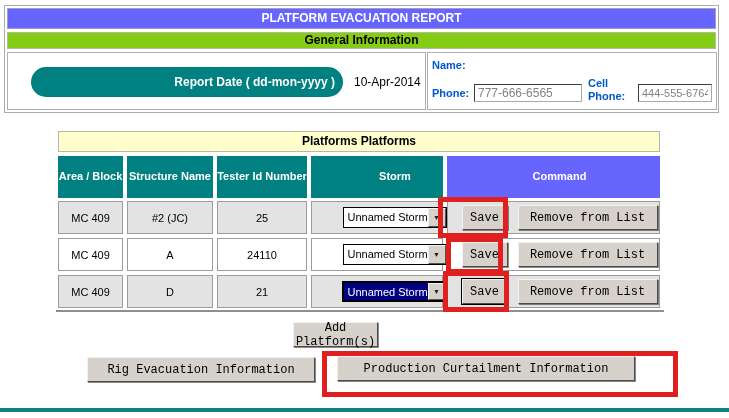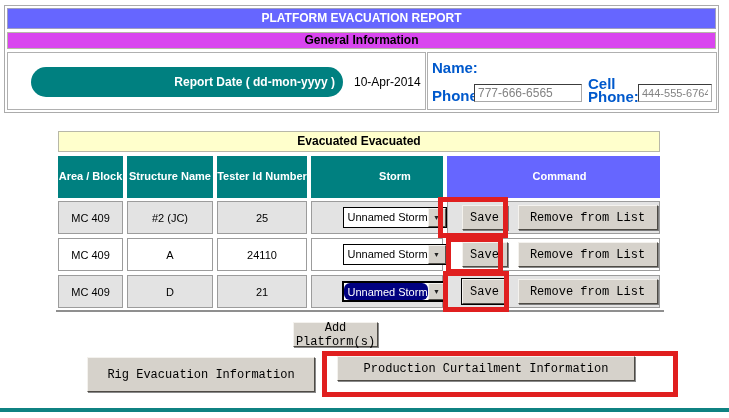--- a/index.html
+++ b/index.html
@@ -9,32 +9,32 @@
   }
   .abs { position:absolute; box-sizing:border-box; }
 
   
   .gi-frame { left:4px; top:5px; width:715px; height:108px; border:1px solid #ababab; background:#fff; }
   .title-bar {
     left:7px; top:8px; width:709px; height:21px; background:#6666ff; border:1px solid #9f9fc0;
     color:#ffffff; font-weight:bold; font-size:12px; text-align:center; line-height:19px;
   }
   .section-bar {
-    left:7px; top:32px; width:709px; height:17px; background:#d946ef; border:1px solid #b8b8a8;
+    left:7px; top:32px; width:709px; height:17px; background:#84cc16; border:1px solid #b8b8a8;
     color:#000; font-weight:bold; font-size:12px; text-align:center; line-height:15px;
   }
   .gi-left  { left:7px;   top:52px; width:419px; height:58px; border:1px solid #b0b0b0; background:#fff; }
   .gi-right { left:427px; top:52px; width:290px; height:58px; border:1px solid #b0b0b0; background:#fff; }
   .rd-label {
     left:23px; top:14px; width:312px; height:30px; background:#008080; color:#fff;
     font-weight:bold; font-size:12px; line-height:30px; text-align:right; padding-right:8px;border-radius:15px;
   }
   .rd-value { left:346px; top:14px; height:30px; line-height:30px; font-size:12px; color:#000; }
 
-  .fld-label { color:#0059cc; font-weight:bold; font-size:15px; }
+  .fld-label { color:#0059cc; font-weight:bold; font-size:11px; }
   .tb {
     font-size:12px; color:#838383; background:#fff; padding:1px 3px;
     border:1px solid; border-color:#3c3c3c #a9a9a9 #a9a9a9 #3c3c3c; outline:none;
   }
 
   
   .evac-title {
     left:58px; top:131px; width:602px; height:21px; background:#ffffcc; border:1px solid #b8b8a8;
     font-weight:bold; font-size:12px; text-align:center; line-height:19px; color:#000;
   }
@@ -53,21 +53,21 @@
     height:33px; border:1px solid #9c9c9c; font-size:11px; color:#000;
     display:flex; align-items:center; justify-content:center;
   }
   .row-g .dc { background:#e3e3e3; }
   .row-w .dc { background:#ffffff; }
   .r1 { top:201px; } .r2 { top:238px; } .r3 { top:275px; }
   .tbl-bottom { left:56px; top:310px; width:608px; height:2px; background:#8f8f8f; }
 
   
   .dd { width:127px; height:21px; background:#fff; border:1px solid #000; display:flex; box-sizing:border-box; }
-  .dd-text { flex:1; font-size:11px; color:#000; line-height:18px; padding-left:3px; white-space:nowrap; overflow:hidden;border-radius:6px; }
+  .dd-text { flex:1; font-size:11px; color:#000; line-height:18px; padding-left:3px; white-space:nowrap; overflow:hidden; }
   .dd-btn {
     width:16px; background:#d6d2cb; display:flex; align-items:center; justify-content:center;
     font-size:7px; color:#222; border:1px solid; border-color:#f4f2ee #55524c #55524c #f4f2ee;
   }
   .dd-focused { border:2px solid #000; }
   .dd-focused .dd-text { background:#000080; color:#fff; }
 
   
   .btn {
     background:#d6d2cb; color:#000; font-size:12px; font-family:Liberation Mono, monospace;
@@ -100,21 +100,21 @@
 </div>
 
 <div class="abs gi-right">
   <span class="abs fld-label" style="left:4px; top:6px;">Name:</span>
   <span class="abs fld-label" style="left:4px; top:34px;">Phone:</span>
   <input class="abs tb" style="left: 46px; top: 31px; width: 108px; height: 18px;" readonly="" value="777-666-6565">
   <span class="abs fld-label" style="left:160px; top:24px; width:46px; line-height:13px;">Cell Phone:</span>
   <input class="abs tb" style="left: 210px; top: 31px; width: 74px; height: 18px; font-size: 11px;" readonly="" value="444-555-6764">
 </div>
 
-<div class="abs evac-title">Evacuated Evacuated</div>
+<div class="abs evac-title">Platforms Platforms</div>
 
 <div class="abs hc c1 hdr-row">Area / Block</div>
 <div class="abs hc c2 hdr-row">Structure Name</div>
 <div class="abs hc c3 hdr-row">Tester Id Number</div>
 <div class="abs hc c4 hdr-row">Storm</div>
 <div class="abs hc hc-cmd c5 hdr-row">Command</div>
 
 <div class="row-g">
   <div class="abs dc c1 r1">MC 409</div>
   <div class="abs dc c2 r1">#2 (JC)</div>
@@ -160,21 +160,21 @@
   <div class="abs dc c5 r3 cmd-cell">
     <button class="btn btn-save btn-save-focused">Save</button>
     <button class="btn btn-remove">Remove from List</button>
   </div>
 </div>
 
 <div class="abs tbl-bottom"></div>
 
 <button class="abs btn" style="left:293px; top:322px; width:85px; height:25px;">Add Platform(s)</button>
 
-<button class="abs btn" style="left:87px; top:357px; width:228px; height:35px;">Rig Evacuation Information</button>
+<button class="abs btn" style="left:87px; top:357px; width:228px; height:25px;">Rig Evacuation Information</button>
 
 <button class="abs btn" style="left:337px; top:356px; width:298px; height:25px;">Production Curtailment Information</button>
 
 <div class="abs ann" style="left:438px; top:197px; width:70px; height:41px;"></div>
 <div class="abs ann" style="left:446px; top:237px; width:57px; height:37px;"></div>
 <div class="abs ann" style="left:443px; top:271px; width:66px; height:41px;"></div>
 <div class="abs ann" style="left:322px; top:351px; width:356px; height:46px;"></div>
 
 <div class="abs bottom-rule"></div>
 

